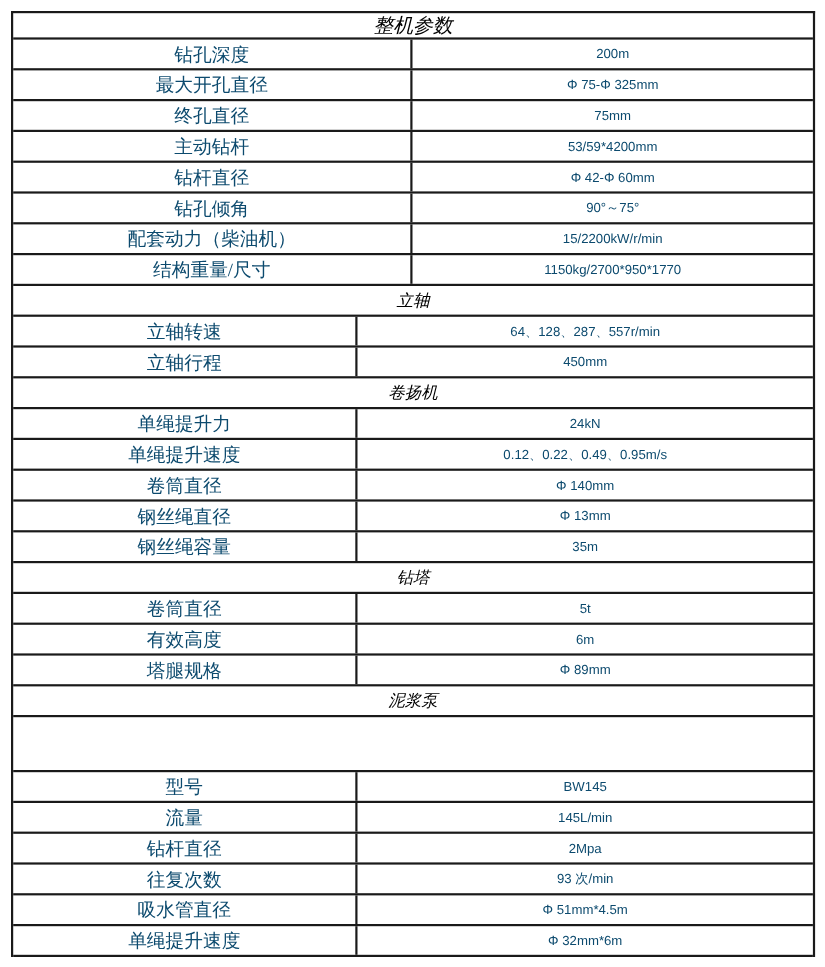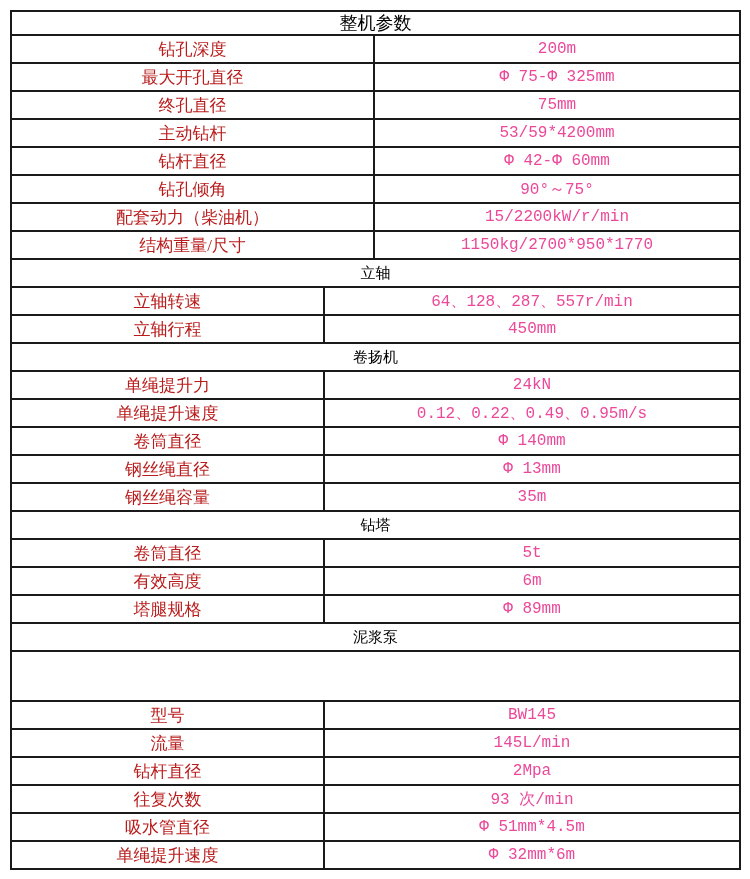--- a/index.html
+++ b/index.html
@@ -29,34 +29,34 @@
   .r-title  { height: 24px; }
   .r-empty  { height: 50px; }
   .cell {
     box-sizing: border-box;
     display: flex;
     align-items: center;
     justify-content: center;
     overflow: hidden;
     white-space: nowrap;
   }
-  .cell.full { flex: 1; }
+  .cell.full { flex: 1; font-style: italic; }
   .cell.label {
     border-right: 2px solid #1a1a1a;
     font-family: "Liberation Serif", "DejaVu Serif", serif;
     font-size: 17px;
-    color: #b91c1c;
+    color: #0c4a6e;
   }
   .w1 .cell.label { width: 363px; }
   .w2 .cell.label { width: 313px; }
   .cell.value {
     flex: 1;
-    font-family: Liberation Mono, monospace;
-    font-size: 16px;
-    color: #ec4899;
+    font-family: Liberation Sans, sans-serif;
+    font-size: 12px;
+    color: #0c4a6e;
   }
   .r-title .cell.full,
   .r-section .cell.full {
     font-family: "Liberation Serif", "DejaVu Serif", serif;
     color: #000000;
     font-size: 15px;
   }
   .r-title .cell.full { font-size: 18px; }
 </style>
 </head>

